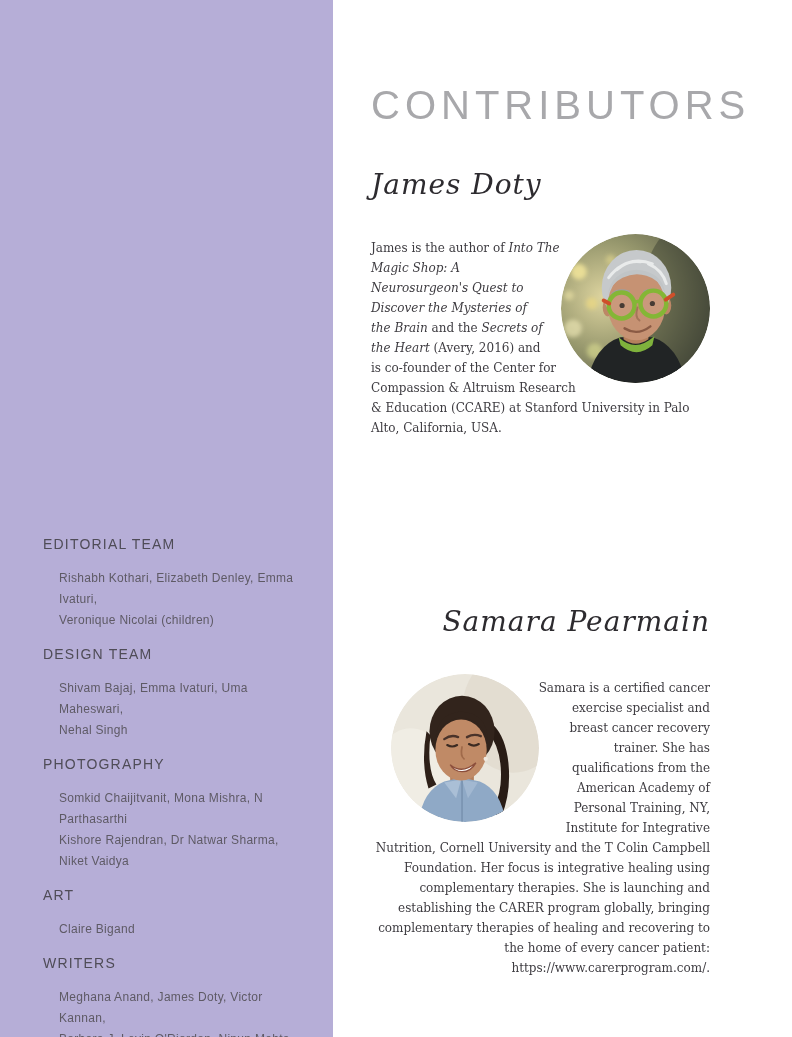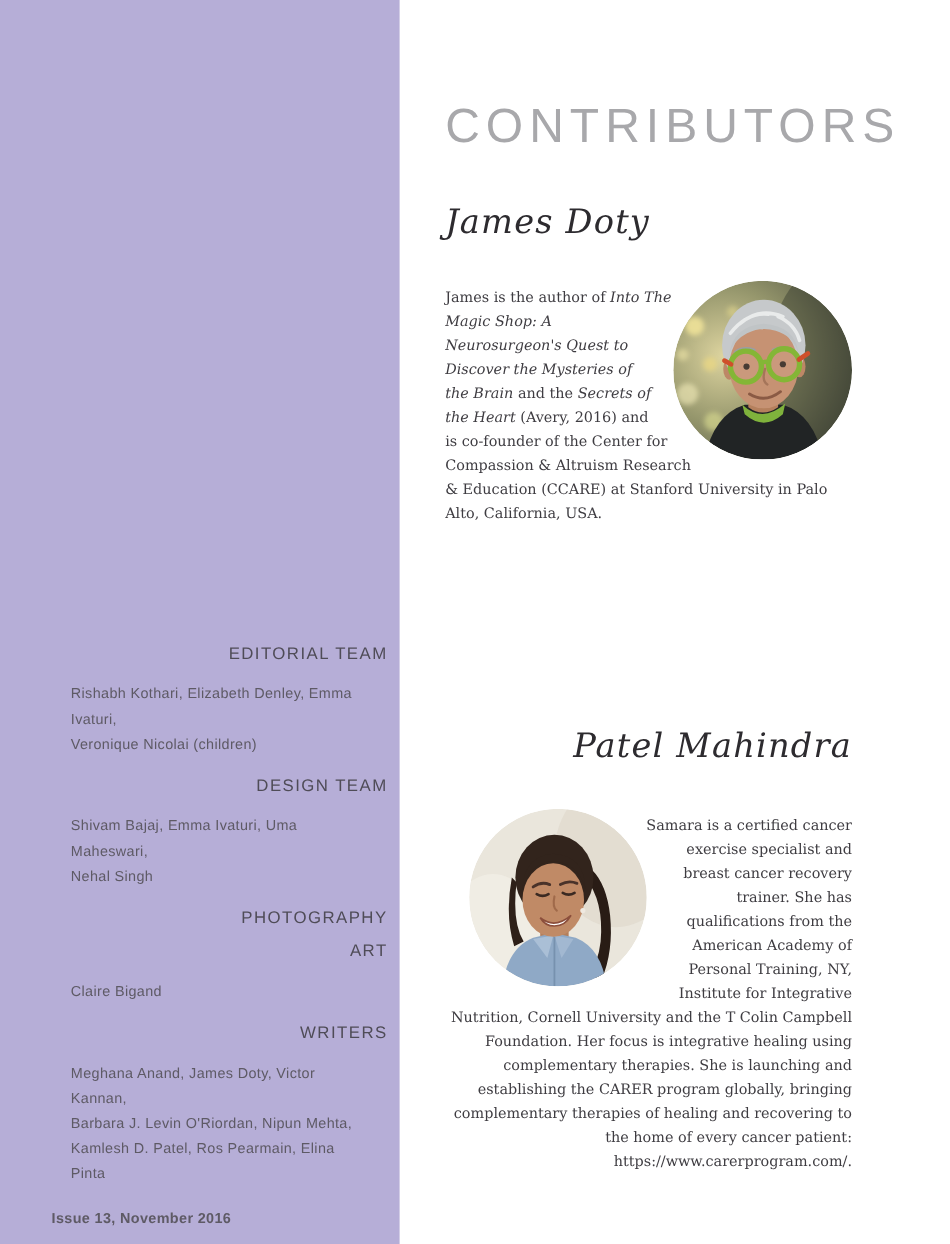--- a/index.html
+++ b/index.html
@@ -21,21 +21,20 @@
   .sidebar-inner {
     position: absolute; top: 537px; left: 43px; width: 280px;
   }
   .side-section { margin: 0 0 13px 0; }
   .side-heading {
     margin: 0 0 5px 0;
     font-size: 14px; line-height: 15px;
     letter-spacing: 1.2px;
     font-weight: normal;
     color: #4f4c57;
-    text-align: right;
   }
   .side-names {
     margin: 16px;
     font-size: 12px; line-height: 21px;
     letter-spacing: 0.3px;
     color: #5e5a65;
     white-space: pre-line;
   }
   .issue-line {
     margin-top: 16px;
@@ -110,20 +109,23 @@
     </div>
 
     <div class="side-section">
       <h3 class="side-heading">DESIGN TEAM</h3>
       <p class="side-names">Shivam Bajaj, Emma Ivaturi, Uma Maheswari,
 Nehal Singh</p>
     </div>
 
     <div class="side-section">
       <h3 class="side-heading">PHOTOGRAPHY</h3>
+      <p class="side-names">Somkid Chaijitvanit, Mona Mishra, N Parthasarthi
+Kishore Rajendran, Dr Natwar Sharma,
+Niket Vaidya</p>
     </div>
 
     <div class="side-section">
       <h3 class="side-heading">ART</h3>
       <p class="side-names">Claire Bigand</p>
     </div>
 
     <div class="side-section">
       <h3 class="side-heading">WRITERS</h3>
       <p class="side-names">Meghana Anand, James Doty, Victor Kannan,
@@ -191,21 +193,21 @@
             <path d="M77,74 Q74,84 79,87" stroke="#a5755a" stroke-width="2" fill="none" stroke-linecap="round"></path>
             <path d="M64,95 Q77,103 90,93" stroke="#8a5a44" stroke-width="2.4" fill="none" stroke-linecap="round"></path>
           </g>
         </svg>
       </span>
       <span>James is the author of </span><span class="italic">Into The Magic Shop: A Neurosurgeon's Quest to Discover the Mysteries of the Brain</span><span> and the </span><span class="italic">Secrets of the Heart</span><span> (Avery, 2016) and is co-founder of the Center for Compassion &amp; Altruism Research &amp; Education (CCARE) at Stanford University in Palo Alto, California, USA.</span>
     </div>
   </section>
 
   <section>
-    <h2 class="script-name samara-name">Patel Mahindra</h2>
+    <h2 class="script-name samara-name">Samara Pearmain</h2>
 
     <div class="bio samara-bio">
       <span class="samara-photo">
 
         <svg class="photo-svg" viewBox="0 0 150 150">
           <defs>
             <clipPath id="clipS">
                 <circle cx="75" cy="75" r="75"></circle>
               </clipPath>
           </defs>

